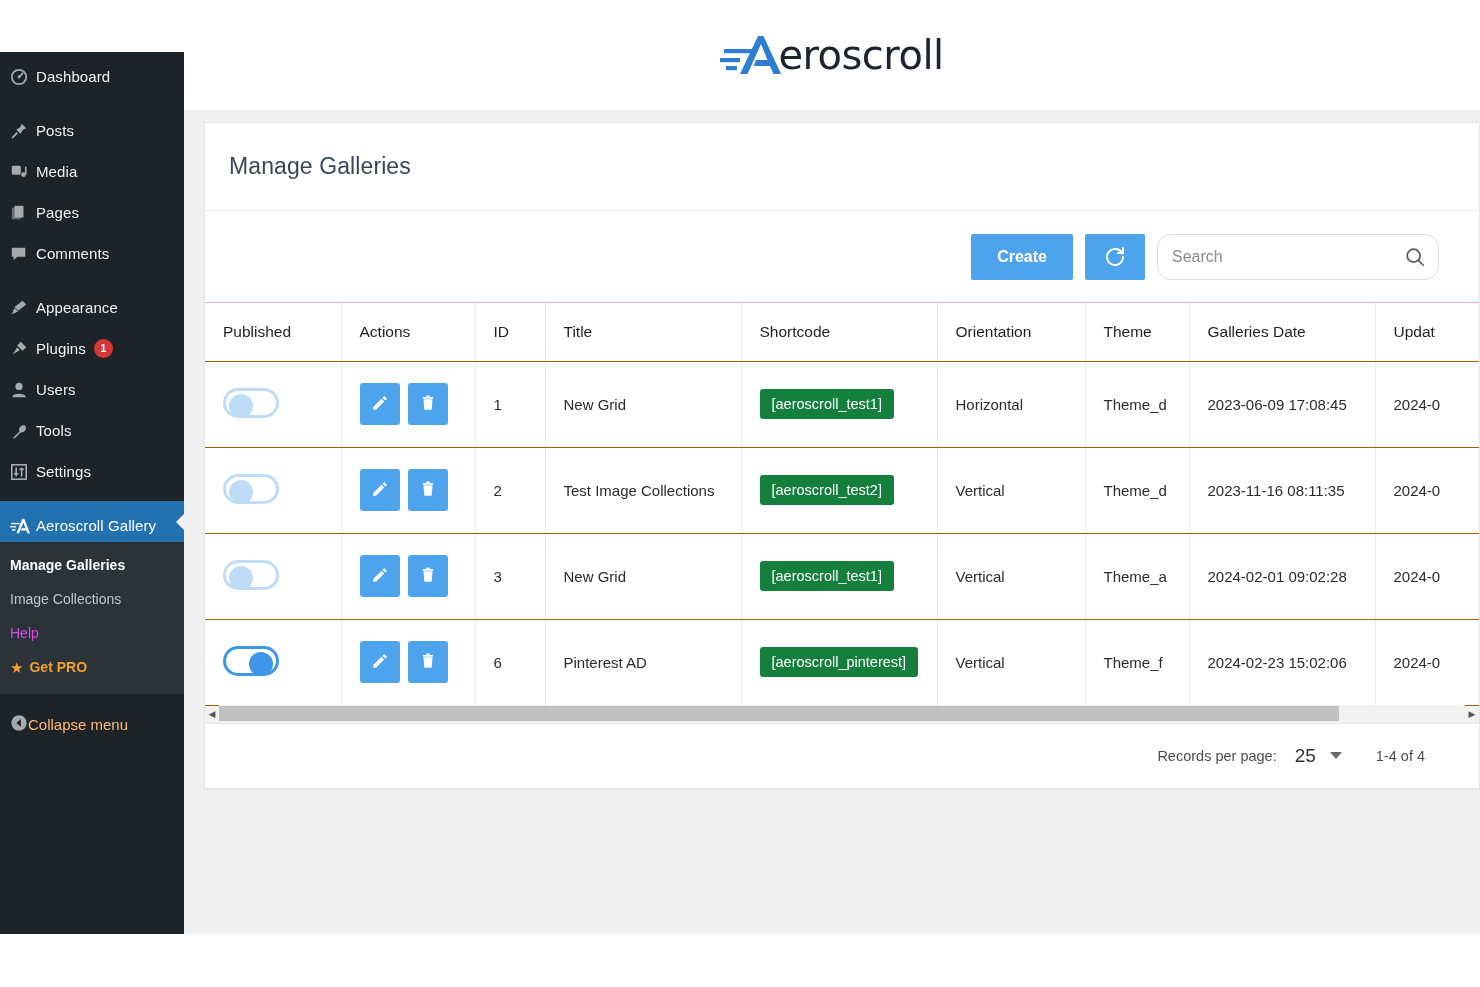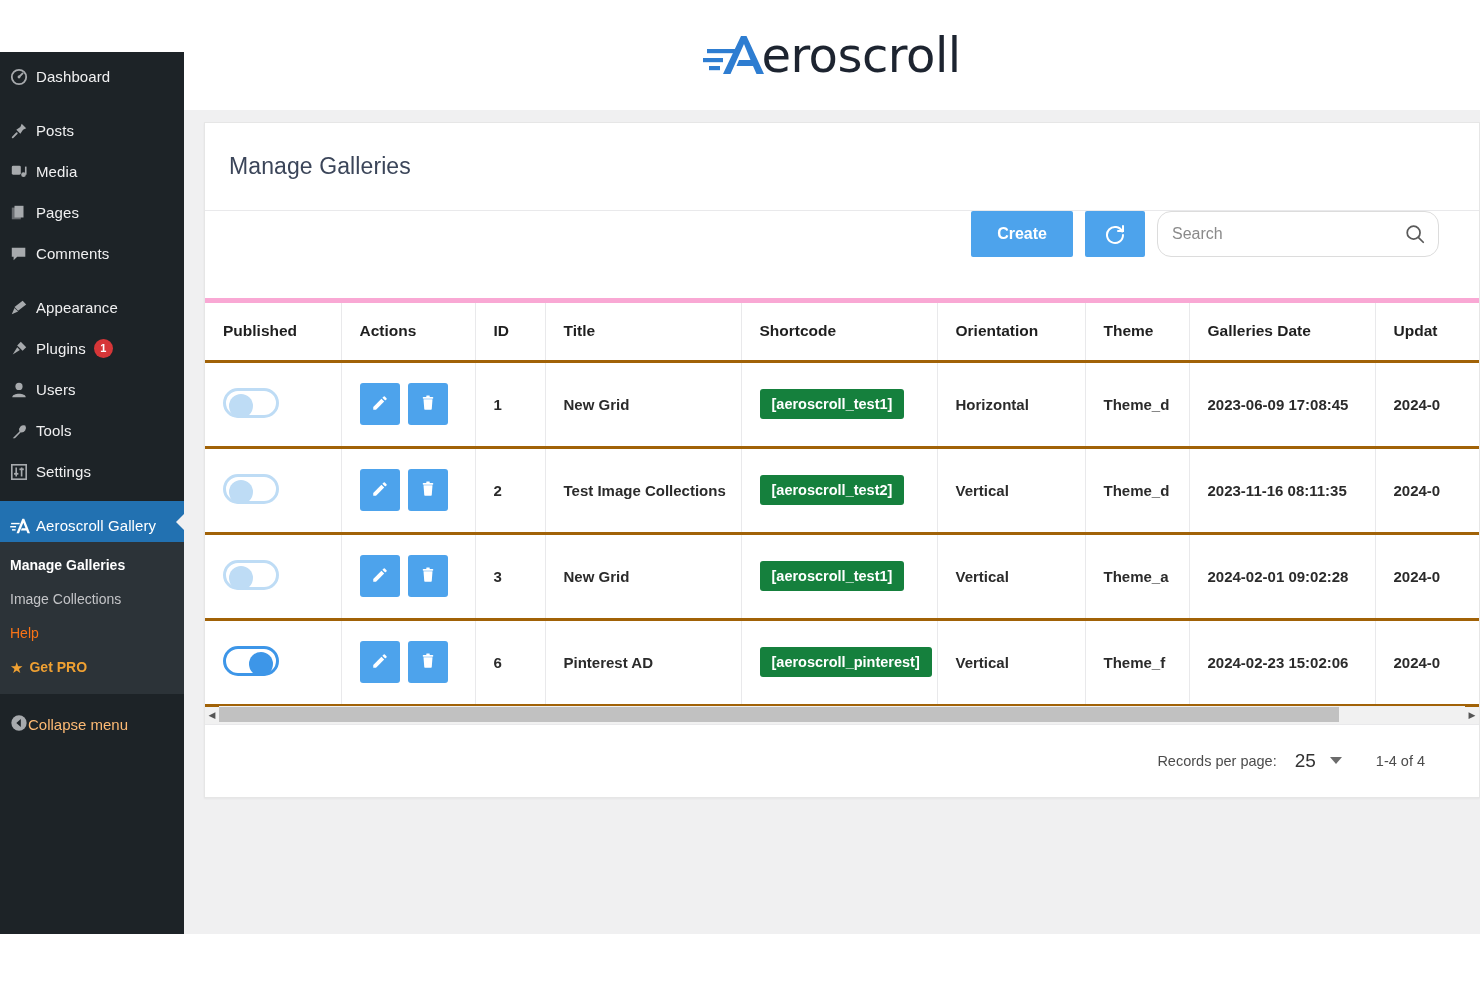--- a/index.html
+++ b/index.html
@@ -98,21 +98,21 @@
   .submenu-item {
     display: flex;
     align-items: center;
     height: 34px;
     padding-left: 10px;
     font-size: 14px;
     color: #c3c4c7;
     white-space: nowrap;
   }
   .submenu-item.current { color: #fff; font-weight: 700; }
-  .submenu-item.link-blue { color: #f97316; }
+  .submenu-item.link-blue { color: #d946ef; }
   .submenu-item.pro { color: #f0a132; font-weight: 700; }
   .submenu-item .star {
     color: #f0a132;
     margin-right: 6px;
     font-size: 15px;
     line-height: 1;
   }
 
   .collapse-row {
     display: flex;
@@ -138,21 +138,21 @@
     justify-content: center;
   }
   .logo {
     display: flex;
     align-items: center;
     gap: 2px;
   }
   .logo .logo-mark { display: block; }
   .logo .logo-text {
     font-family: "DejaVu Sans", "Liberation Sans", sans-serif;
-    font-size: 48px;
+    font-size: 40px;
     font-weight: 400;
     color: #1d2430;
     letter-spacing: -0.5px;
     line-height: 1;
     margin-left: -16px;
   }
 
   
   .main {
     position: absolute;
@@ -181,25 +181,25 @@
   .card-title {
     font-size: 23px;
     color: #3b4559;
     font-weight: 400;
     letter-spacing: .1px;
   }
 
   .toolbar {
     height: 92px;
     display: flex;
-    align-items: flex-start;
+    align-items: center;
     justify-content: flex-end;
     padding: 0 40px 0 24px;
     gap: 12px;
-    border-bottom: 5px solid #f9a8d4;
+    border-bottom: 1px solid #f9a8d4;
   }
   .btn-create {
     background: #4da3ec;
     color: #fff;
     border: none;
     height: 46px;
     padding: 0 26px;
     font-size: 16px;
     font-weight: 700;
     font-family: inherit;
@@ -254,23 +254,23 @@
     overflow: hidden;
     position: relative;
   }
   table.grid {
     border-collapse: collapse;
     table-layout: fixed;
     width: 1425px;
   }
   table.grid th, table.grid td {
     border-right: 1px solid #e9e9eb;
-    border-bottom: 3px solid #a16207;
+    border-bottom: 1px solid #a16207;
     text-align: left;
-    font-weight: 700;
+    font-weight: 400;
     color: #2b2b2b;
     font-size: 15px;
     padding: 0 18px;
     vertical-align: middle;
     overflow: hidden;
     white-space: nowrap;
   }
   table.grid th {
     height: 58px;
     font-size: 15.5px;
@@ -370,21 +370,21 @@
     left: 0;
     top: 1px;
     height: 15px;
     width: 1120px;
     background: #c1c1c1;
     cursor: pointer;
   }
 
   
   .card-footer {
-    height: 72px;
+    height: 64px;
     display: flex;
     align-items: center;
     justify-content: flex-end;
     padding: 0 54px 0 24px;
     gap: 0;
     background: #fff;
   }
   .rpp-label {
     font-size: 14.5px;
     color: #4c4c4c;

